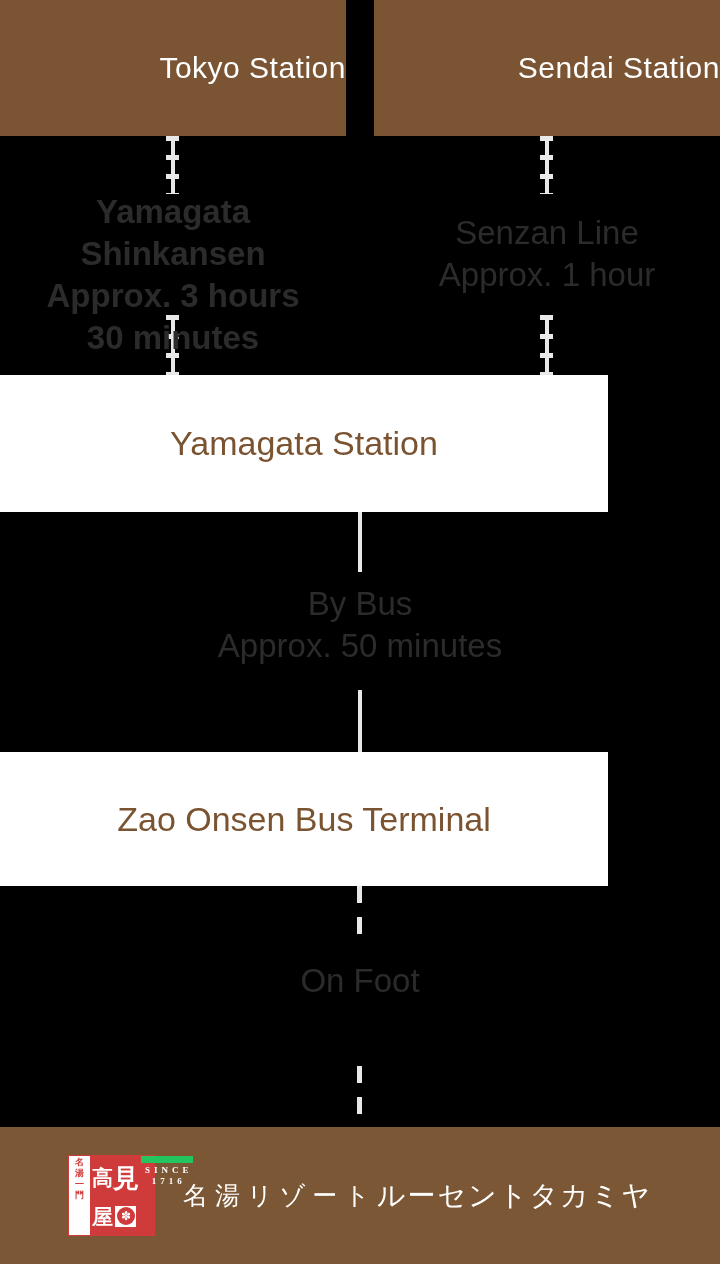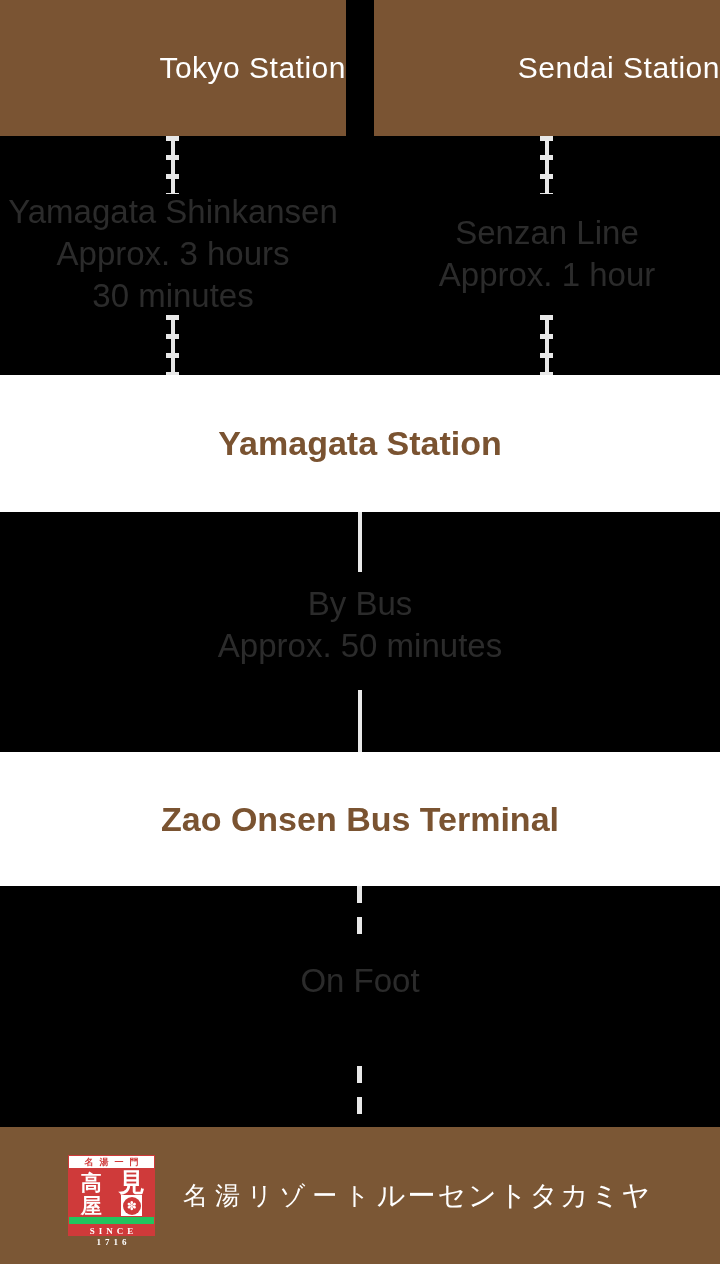--- a/index.html
+++ b/index.html
@@ -46,33 +46,33 @@
     position:absolute;width:5px;
     background:repeating-linear-gradient(to bottom,var(--line) 0 17px,transparent 17px 31px);
   }
   
   .route-text{
     position:absolute;text-align:center;color:var(--route-text);
     font-size:33px;line-height:42px;
   }
   
   .band{
-    position:absolute;left:0;width:720px;background:var(--white-band);
+    position:absolute;left:0;width:608px;background:var(--white-band);
     display:flex;align-items:center;justify-content:center;
-    color:var(--brown-text);font-size:34px;font-weight:bold;
+    color:var(--brown-text);font-size:34px;
   }
   
   .footer{
     position:absolute;left:0;top:1127px;width:720px;height:137px;
     background:var(--brown-footer);
     display:flex;align-items:center;justify-content:center;gap:28px;
   }
   .seal{
     width:87px;height:81px;background:var(--seal-red);
-    display:flex;flex-direction:column;flex-shrink:0;
+    display:flex;flex-shrink:0;
     border:1px solid var(--seal-red);
   }
   .seal-top{
     background:#ffffff;color:var(--seal-red);
     font-size:9px;font-weight:bold;letter-spacing:6px;
     text-align:center;padding:1px 0 0 6px;line-height:11px;
     font-family:"Liberation Serif","DejaVu Serif",serif;
   }
   .seal-main{
     flex:1;display:grid;grid-template-columns:1fr 1fr;
@@ -117,21 +117,21 @@
   <div class="station-box right">
     <span>Sendai Station</span>
   </div>
 
   <div class="rail" style="left:166px;top:136px;height:58px;"></div>
   <div class="rail" style="left:166px;top:315px;height:60px;"></div>
 
   <div class="rail" style="left:540px;top:136px;height:58px;"></div>
   <div class="rail" style="left:540px;top:315px;height:60px;"></div>
 
-  <div class="route-text" style="left:0;width:346px;top:191px;">
+  <div class="route-text" style="left:0;width:346px;top:191px;font-weight:bold;">
     <div>Yamagata Shinkansen</div>
     <div>Approx. 3 hours</div>
     <div>30 minutes</div>
   </div>
 
   <div class="route-text" style="left:374px;width:346px;top:212px;">
     <div>Senzan Line</div>
     <div>Approx. 1 hour</div>
   </div>
 

